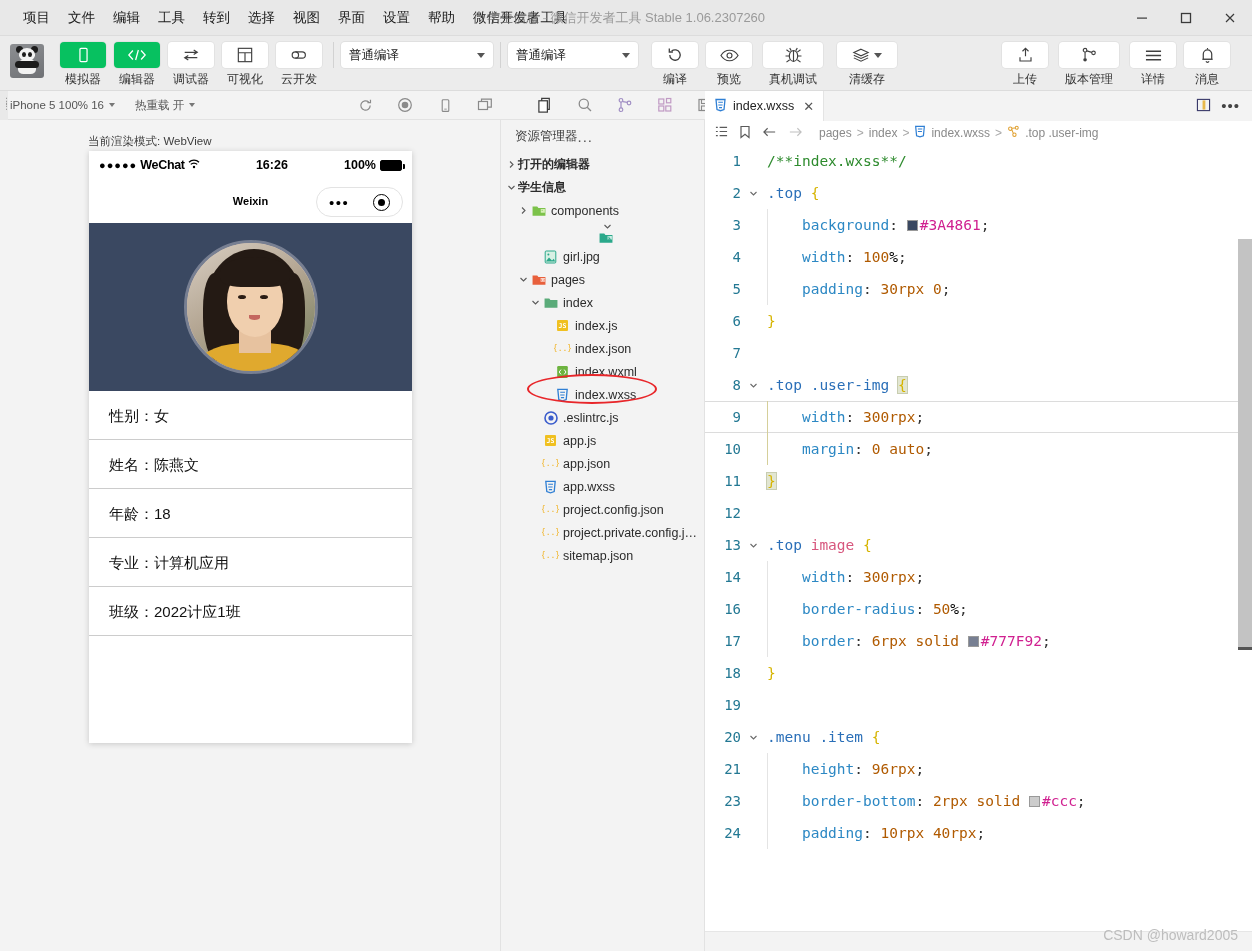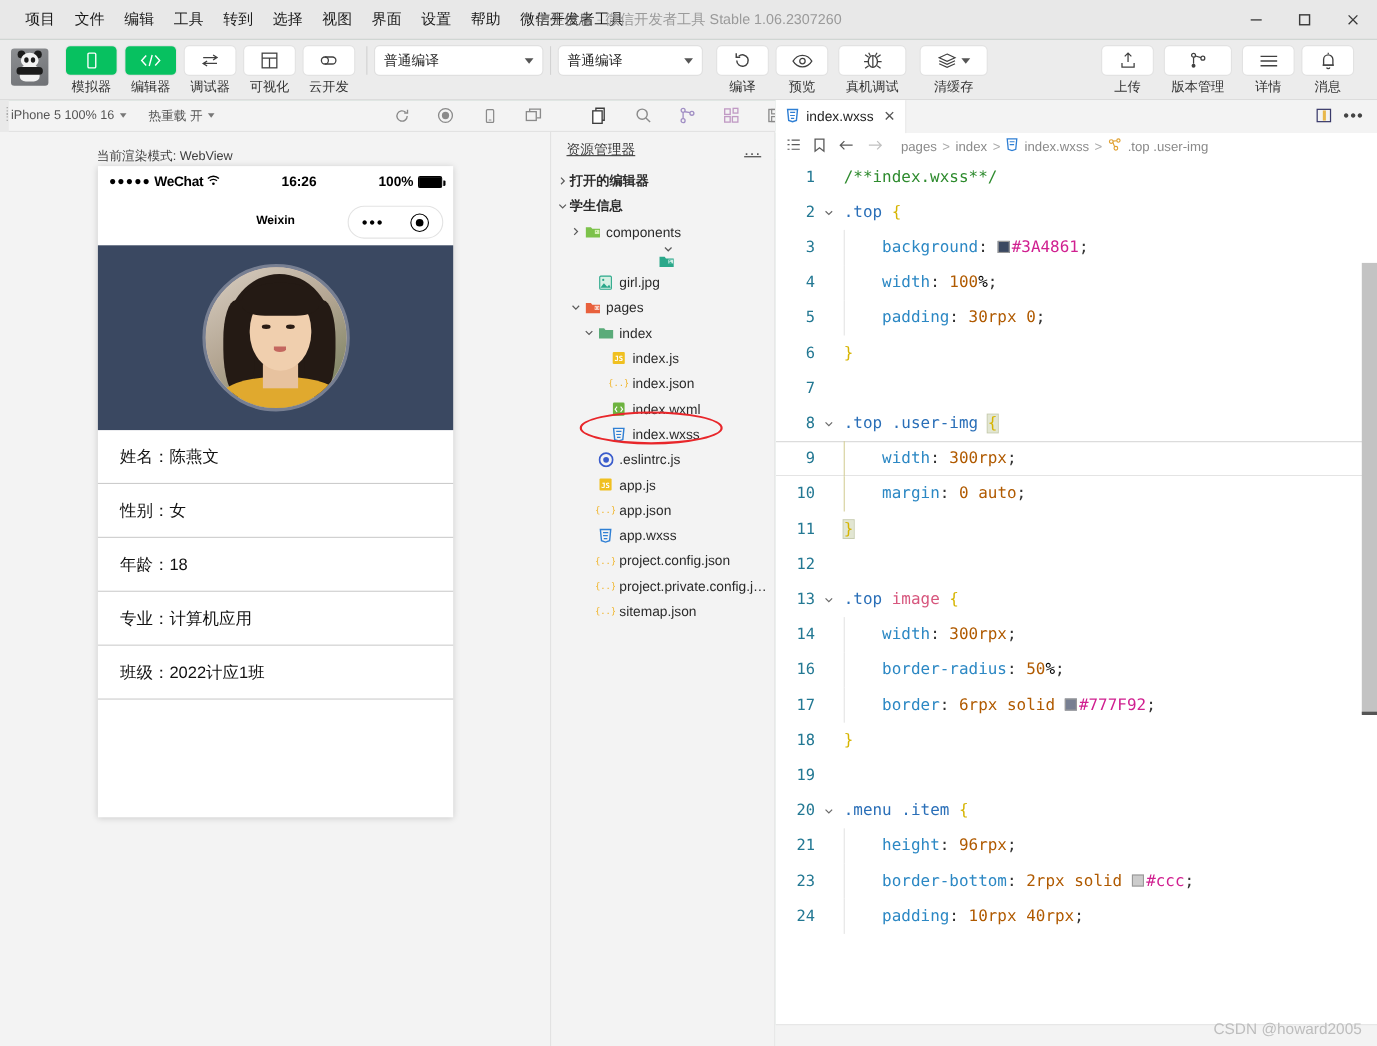--- a/index.html
+++ b/index.html
@@ -207,22 +207,22 @@
     padding: 0 20px; font-size: 15px; color: #111;
   }
   .menu-list .item:last-child { border-bottom: 1px solid #ccc; }
 
   
   .explorer {
     position: absolute; top: 120px; left: 500px; width: 205px; height: 831px;
     background: #f3f3f3; border-left: 1px solid #e2e2e2; border-right: 1px solid #e2e2e2;
   }
   .exp-head {
-    height: 33px; display:flex; align-items:center; justify-content:space-between;
-    padding: 0 12px 0 14px; font-size: 12.5px; color: #3b3b3b; text-decoration: underline;
+    height: 33px; display:flex; align-items:center; 
+    padding: 0 12px 0 14px; font-size: 12.5px; color: #3b3b3b;
   }
   .exp-head .ellipsis { font-size: 15px; color:#555; letter-spacing:1px; line-height: 8px;}
   .exp-row {
     height: 23px; display:flex; align-items:center; font-size: 12.5px; color:#2b2b2b;
     padding-right: 6px; white-space: nowrap; position: relative;
   }
   .exp-row.section { font-weight: 700; font-size: 12px; }
   .arrow {
     width: 13px; display:inline-flex; align-items:center; justify-content:center;
     color: #5a5a5a; flex: none;
@@ -650,22 +650,22 @@
             <div class="p-face"></div>
             <div class="p-hair-front"></div>
             <div class="p-eye-l"></div>
               <div class="p-eye-r"></div>
             <div class="p-mouth"></div>
           </div>
         </div>
       </div>
 
       <div class="menu-list" id="sim-menu">
+          <div class="item">性别：女</div>
           <div class="item">姓名：陈燕文</div>
-          <div class="item">性别：女</div>
           <div class="item">年龄：18</div>
           <div class="item">专业：计算机应用</div>
           <div class="item">班级：2022计应1班</div>
         </div>
     </div>
   </div>
 
   <div class="explorer">
     <div class="exp-head">
       <span>资源管理器</span>

